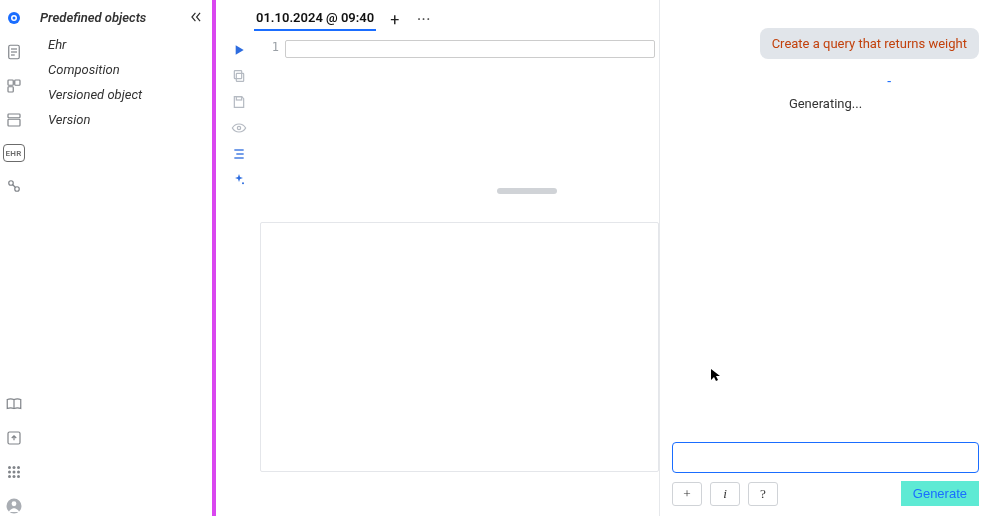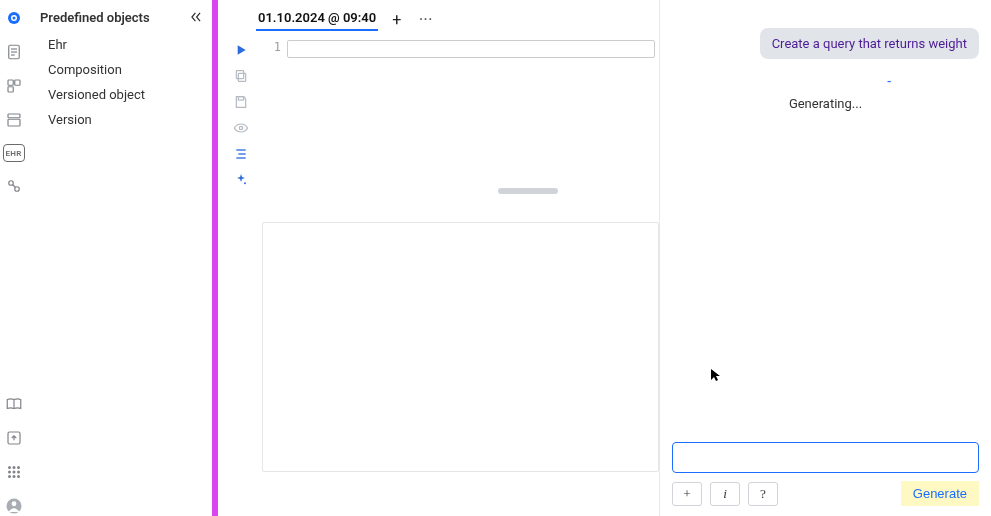--- a/index.html
+++ b/index.html
@@ -8,27 +8,27 @@
 
   
   .rail { width: 28px; min-width: 28px; background: #fff; display: flex; flex-direction: column; align-items: center; padding-top: 8px; gap: 14px; border-right: 1px solid transparent; }
   .rail-spacer { flex: 1; }
   .rail-icon { width: 20px; height: 20px; display: flex; align-items: center; justify-content: center; color: #6b6b6b; border-radius: 4px; cursor: pointer; }
   .rail-icon.active { border: 1.5px solid #6b6b6b; width: 22px; height: 18px; }
   .rail-icon svg { width: 18px; height: 18px; }
   .rail-icon.text-small { font-size: 8px; font-weight: 600; letter-spacing: 0.3px; }
 
   
-  .sidebar { width: 184px; min-width: 184px; padding: 8px 6px 8px 12px; position: relative; }
+  .sidebar { width: 184px; min-width: 184px; padding: 8px 6px 8px 12px; position: relative; font-style: italic; }
   .sidebar-header { display: flex; align-items: center; justify-content: space-between; font-weight: 600; color: #333; margin-bottom: 6px; }
   .collapse-btn { color: #2b2b2b; cursor: pointer; padding: 2px; display: flex; align-items: center; }
   .sidebar-item { padding: 5px 4px 5px 8px; color: #333; cursor: pointer; border-radius: 3px; }
 
   
-  .main { flex: 1; position: relative; background: #fff; border-left: 6px solid #d946ef; }
+  .main { flex: 1; position: relative; background: #fff; border-left: 4px solid #d946ef; }
   .tabbar { display: flex; align-items: center; gap: 10px; padding: 6px 8px 0 38px; }
   .tab { display: flex; align-items: center; gap: 6px; font-weight: 600; font-size: 13px; color: #111; border-bottom: 2px solid #1a6dff; padding: 2px 2px 4px; }
   .tab-add { color: #222; cursor: pointer; font-size: 16px; padding: 4px; }
   .tab-menu { color: #555; cursor: pointer; font-weight: 700; letter-spacing: 1px; font-size: 12px; padding: 4px; }
 
   .editor-wrap { position: absolute; top: 34px; left: 8px; right: 0; bottom: 0; display: flex; flex-direction: column; }
   .editor-top { display: flex; }
   .editor-toolbar { width: 30px; display: flex; flex-direction: column; align-items: center; gap: 6px; padding-top: 6px; }
   .et-btn { width: 22px; height: 20px; display: flex; align-items: center; justify-content: center; color: #2d6cdf; border-radius: 3px; cursor: pointer; }
   .et-btn.muted { color: #b5bac2; }
@@ -42,29 +42,29 @@
   .lower-panel { margin: 28px 0 0 36px; border: 1px solid #e4e6ea; height: 250px; border-radius: 2px; }
 
   
   .assistant { width: 332px; min-width: 332px; border-left: 1px solid #e6e8eb; display: flex; flex-direction: column; padding: 10px 12px 10px 12px; position: relative; }
   .assistant-header { display: flex; align-items: center; gap: 8px; }
   .assistant-title { font-weight: 600; font-size: 13px; letter-spacing: 0.2px; }
   .beta-badge { font-size: 10px; background: #eceff2; color: #555; padding: 2px 5px; border-radius: 3px; font-weight: 500; }
   .assistant-close { margin-left: auto; cursor: pointer; color: #333; font-size: 14px; display: flex; align-items: center; }
 
   .chat-area { flex: 1; padding-top: 18px; display: flex; flex-direction: column; position: relative; }
-  .user-msg { align-self: flex-end; background: #e1e5ea; color: #4c1d95; padding: 8px 12px; border-radius: 8px; max-width: 240px; font-size: 13px; }
+  .user-msg { align-self: flex-end; background: #e1e5ea; color: #c2410c; padding: 8px 12px; border-radius: 8px; max-width: 240px; font-size: 13px; }
   .assistant-cursor { align-self: flex-end; margin: 14px 88px 6px 0; color: #1a6dff; font-size: 14px; }
   .generating { align-self: center; margin-top: 1px; color: #333; font-size: 13px; }
 
   .input-row { margin-top: auto; }
   .assistant-input { width: 100%; border: 1.5px solid #1a6dff; border-radius: 4px; padding: 7px 8px; font-size: 13px; outline: none; }
   .assistant-toolbar { display: flex; gap: 8px; margin-top: 8px; align-items: center; }
   .mini-btn { width: 30px; height: 24px; border: 1px solid #d0d3d7; background: #fff; border-radius: 3px; display: flex; align-items: center; justify-content: center; cursor: pointer; color: #333; font-family: Georgia, serif; }
-  .generate-btn { margin-left: auto; background: #fef9c3; color: #1a6dff; border: none; padding: 5px 12px; border-radius: 0; font-size: 13px; font-weight: 500; cursor: pointer; }
+  .generate-btn { margin-left: auto; background: #5eead4; color: #1a6dff; border: none; padding: 5px 12px; border-radius: 0; font-size: 13px; font-weight: 500; cursor: pointer; }
 
   .cursor-pointer-fake { position: absolute; top: 358px; left: 38px; font-size: 12px; color: #000; pointer-events: none; }
 </style>
 </head>
 <body>
 
 <div class="app">
 
   <div class="rail">
     <div class="rail-icon">

